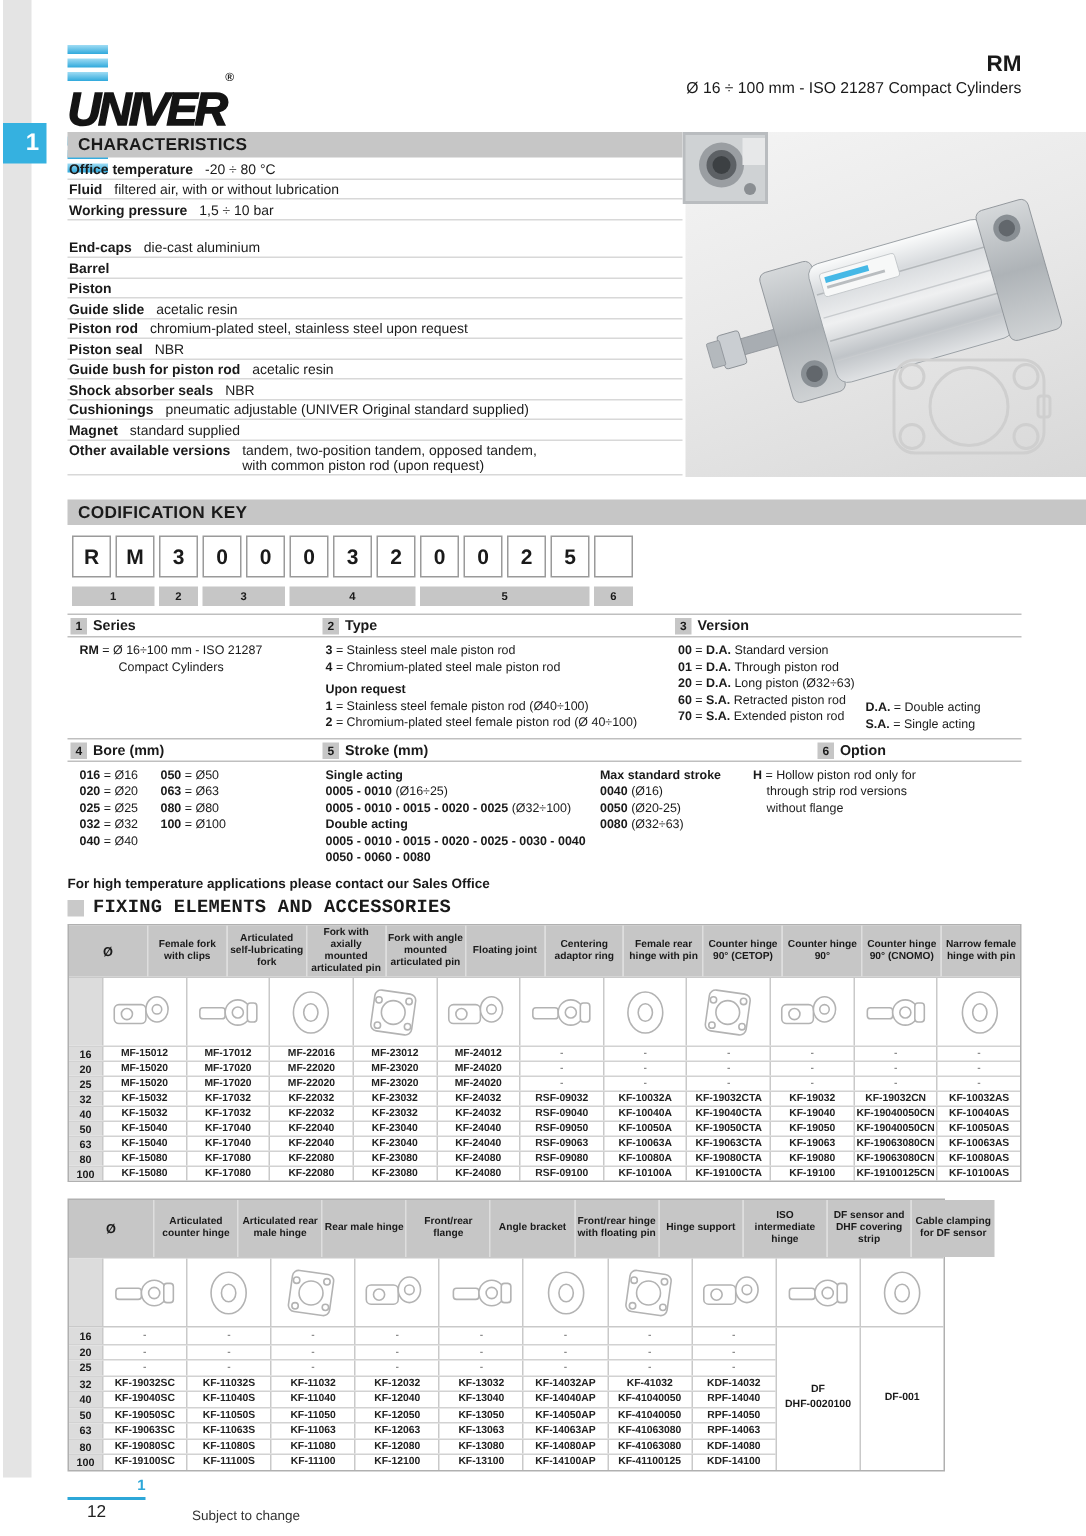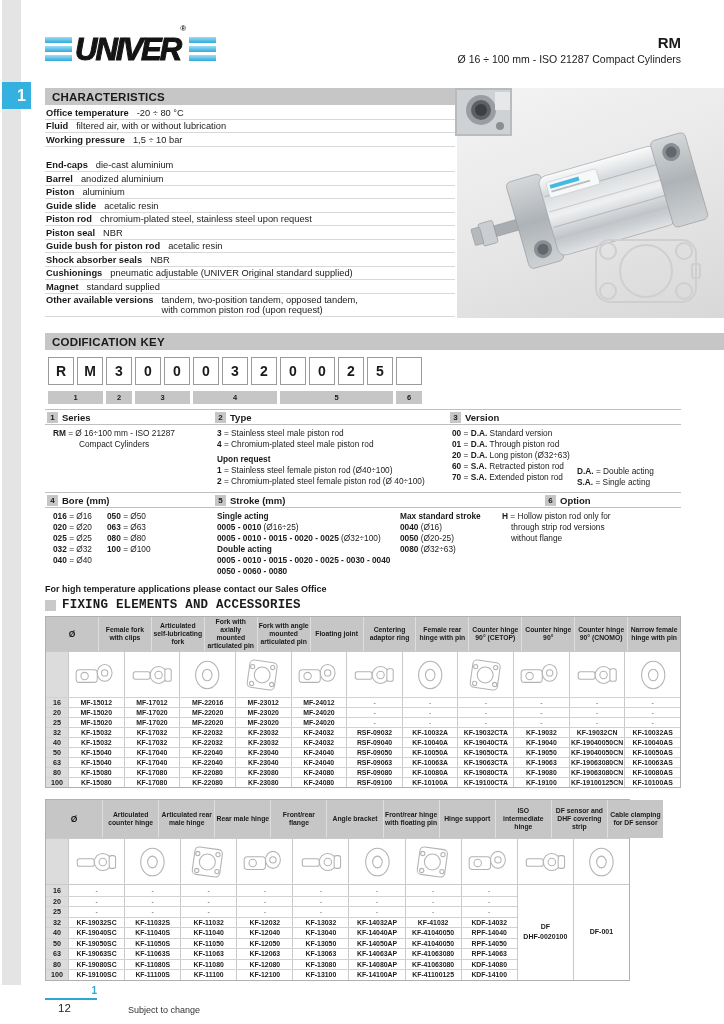--- a/index.html
+++ b/index.html
@@ -6,21 +6,21 @@
   *{box-sizing:border-box;}
   #page{position:relative;width:724px;height:1024px;background:#fff;
         font-family:"Liberation Sans", sans-serif;color:#1a1a1a;overflow:hidden;}
 
   
   .left-strip{position:absolute;left:2px;top:0;width:19px;height:985px;background:#e4e4e4;}
   .chapter-tab{position:absolute;left:2px;top:82px;width:29px;height:27px;background:#35b1e0;
         color:#fff;font-size:16px;font-weight:800;display:flex;align-items:center;justify-content:flex-end;padding-right:5px;}
 
   
-  .logo{position:absolute;left:45px;top:30px;height:38px;display:flex;align-items:center;gap:3px;}
+  .logo{position:absolute;left:45px;top:30px;height:38px;display:flex;gap:3px;flex-direction:column;}
   .stripes{display:flex;flex-direction:column;gap:3px;}
   .stripe{width:27px;height:6px;background:linear-gradient(#9fdcf4,#2fa9dc);}
   .logo-text{font-size:31px;font-weight:800;font-style:italic;letter-spacing:-2px;color:#141414;
         -webkit-text-stroke:1px #141414;line-height:1;}
   .logo-reg{font-size:8px;font-weight:700;vertical-align:top;position:relative;top:-10px;}
 
   
   .head-right{position:absolute;right:43px;top:34px;text-align:right;}
   .head-series{font-size:15px;font-weight:800;line-height:1.15;}
   .head-sub{font-size:10.5px;font-weight:400;margin-top:2px;}
@@ -155,25 +155,23 @@
         <span class="clabel">Working pressure</span>
         <span class="cvalue">1,5 ÷ 10 bar</span>
       </div>
       <div class="cgap"></div>
       <div class="crow">
         <span class="clabel">End-caps</span>
         <span class="cvalue">die-cast aluminium</span>
       </div>
       <div class="crow">
         <span class="clabel">Barrel</span>
-        <span class="cvalue">anodized aluminium</span>
       </div>
       <div class="crow">
         <span class="clabel">Piston</span>
-        <span class="cvalue">aluminium</span>
       </div>
       <div class="crow">
         <span class="clabel">Guide slide</span>
         <span class="cvalue">acetalic resin</span>
       </div>
       <div class="crow">
         <span class="clabel">Piston rod</span>
         <span class="cvalue">chromium-plated steel, stainless steel upon request</span>
       </div>
       <div class="crow">

